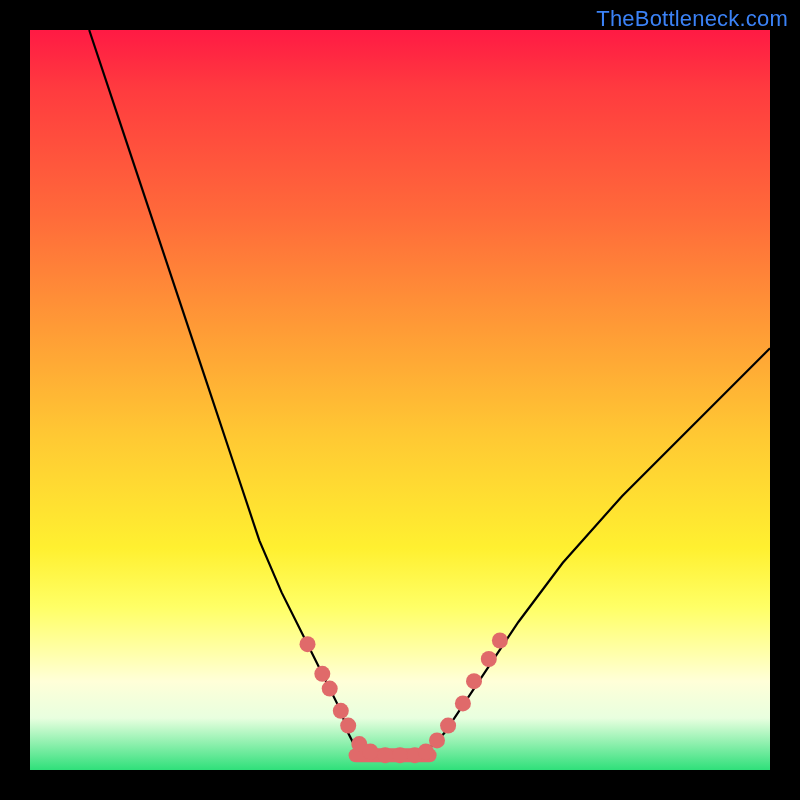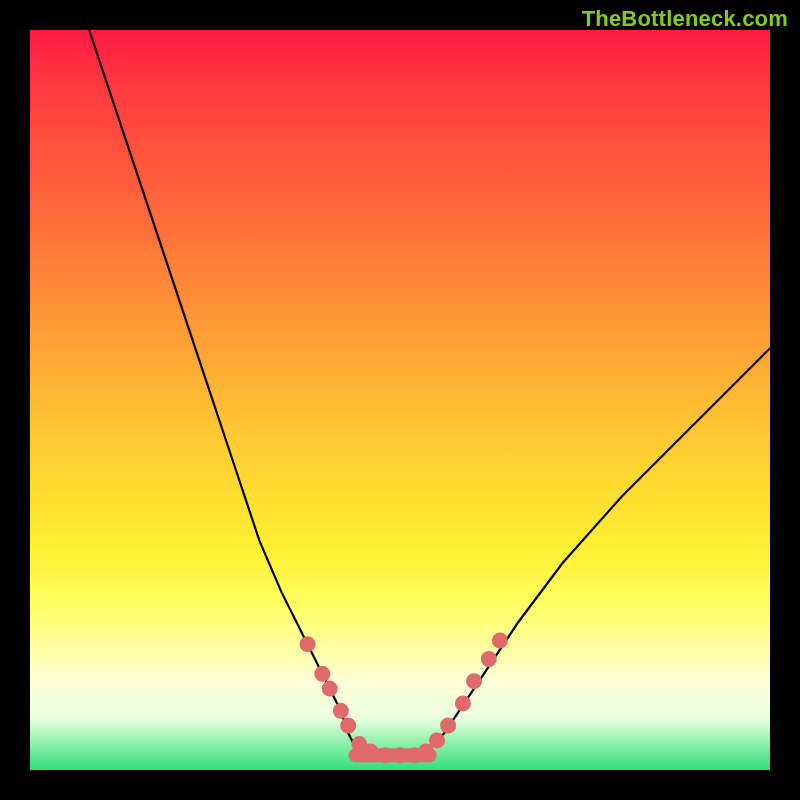--- a/index.html
+++ b/index.html
@@ -27,23 +27,23 @@
       #ffff66 78%,
       #ffffa8 84%,
       #ffffd8 88%,
       #e8ffdf 93%,
       #2fe07a 100%);
   }
   .watermark {
     position: absolute;
     top: 6px;
     right: 12px;
-    color: #84cc16;
+    color: #3b82f6;
     font-size: 22px;
-    font-weight: 700;
+    font-weight: 400;
     letter-spacing: 0.2px;
     user-select: none;
   }
   svg.curve {
     position: absolute;
     left: 0;
     top: 0;
     width: 740px;
     height: 740px;
     overflow: visible;

